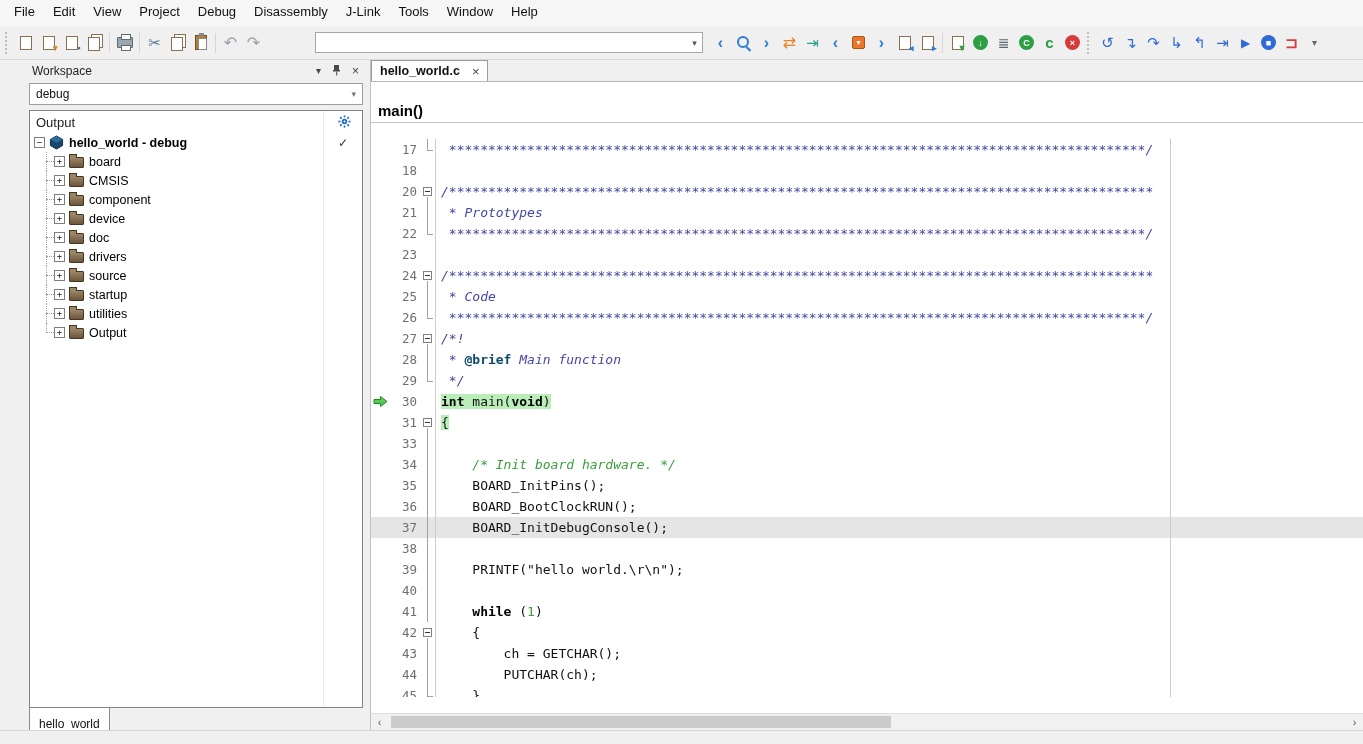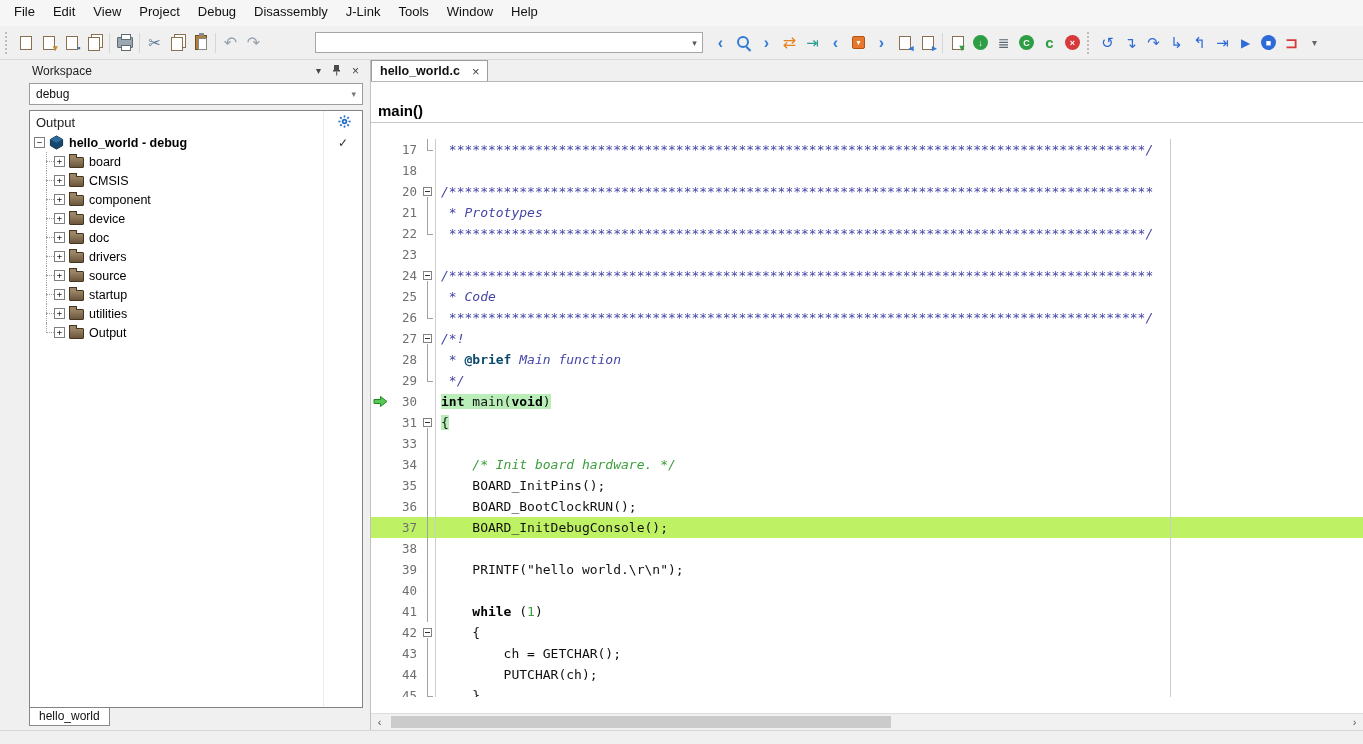--- a/index.html
+++ b/index.html
@@ -59,31 +59,31 @@
   .conn::before{content:"";position:absolute;left:6px;top:0;bottom:0;border-left:1px dotted #9f9f9f;}
   .conn.last::before{bottom:auto;height:10px;}
   .conn::after{content:"";position:absolute;left:6px;top:9px;width:8px;border-top:1px dotted #9f9f9f;}
   .hexwrap{width:16px;height:15px;flex:none;margin-right:4px;display:flex;align-items:center;line-height:0;}
   .folder{width:15px;height:11px;background:linear-gradient(#9b8566,#6b563e);border:1px solid #44361f;border-radius:1px;position:relative;flex:none;margin:1px 5px 0 0;}
   .folder::before{content:"";position:absolute;left:-1px;top:-4px;width:6px;height:3px;background:#9b8566;border:1px solid #44361f;border-bottom:none;}
   .tlabel{color:#000;white-space:nowrap;}
   .tlabel.bold{font-weight:bold;}
   .tcheck{position:absolute;right:14px;color:#333;font-size:12px;}
   .ws-tabs{height:22px;display:flex;padding-left:3px;align-items:flex-start;flex:none;}
-  .ws-tab{background:#fff;border:1px solid #898989;border-top-color:#fff;margin-top:-1px;padding:1px 9px 2px;font-size:12px;color:#111;}
+  .ws-tab{background:#fff;border:1px solid #898989;border-top-color:#fff;margin-top:-1px;padding:9px 9px 2px;font-size:12px;color:#111;}
 
   
   .editor{flex:1;display:flex;flex-direction:column;min-width:0;background:#fff;border-left:1px solid #c0c0c0;gap:16px;}
   .ed-tabbar{height:22px;background:#f0f0f0;border-bottom:1px solid #b7b7b7;display:flex;flex:none;}
   .ed-tab{background:#fff;border:1px solid #9c9c9c;border-bottom:none;display:flex;align-items:center;padding:0 8px;font-size:12.5px;font-weight:bold;color:#111;}
   .tab-close{margin-left:12px;color:#444;font-weight:normal;font-size:13px;}
   .ed-fnbar{height:25px;background:#fff;border-bottom:1px solid #c6c6c6;display:flex;align-items:center;padding-left:7px;font-size:15px;font-weight:bold;flex:none;}
   .ed-code{flex:1;position:relative;overflow:hidden;background:#fff;}
   .cl{display:flex;height:21px;line-height:21px;font-family:"DejaVu Sans Mono",monospace;font-size:13px;white-space:pre;}
-  .cl.rowbg{background:#bef264;}
+  .cl.rowbg{background:#e5e5e5;}
   .g-arrow{width:19px;flex:none;display:flex;align-items:center;justify-content:center;line-height:0;}
   .g-num{width:31px;flex:none;text-align:right;color:#6f6f6f;font-size:12.5px;padding-right:4px;}
   .g-fold{width:14px;flex:none;position:relative;}
   .fbox{position:absolute;left:2px;top:6px;width:9px;height:9px;border:1px solid #828282;background:#fff;z-index:1;}
   .fbox::after{content:"";position:absolute;left:1px;top:3px;width:5px;height:1px;background:#333;}
   .f-b::before{content:"";position:absolute;left:6px;top:16px;bottom:0;width:1px;background:#a2a2a2;}
   .f-l::before{content:"";position:absolute;left:6px;top:0;bottom:0;width:1px;background:#a2a2a2;}
   .f-e::before{content:"";position:absolute;left:6px;top:0;width:5px;height:11px;border-left:1px solid #a2a2a2;border-bottom:1px solid #a2a2a2;}
   .ct{flex:1;border-left:1px solid #cdcdcd;padding-left:5px;color:#111;min-width:0;}
   .hl{background:#b9eeb9;}

